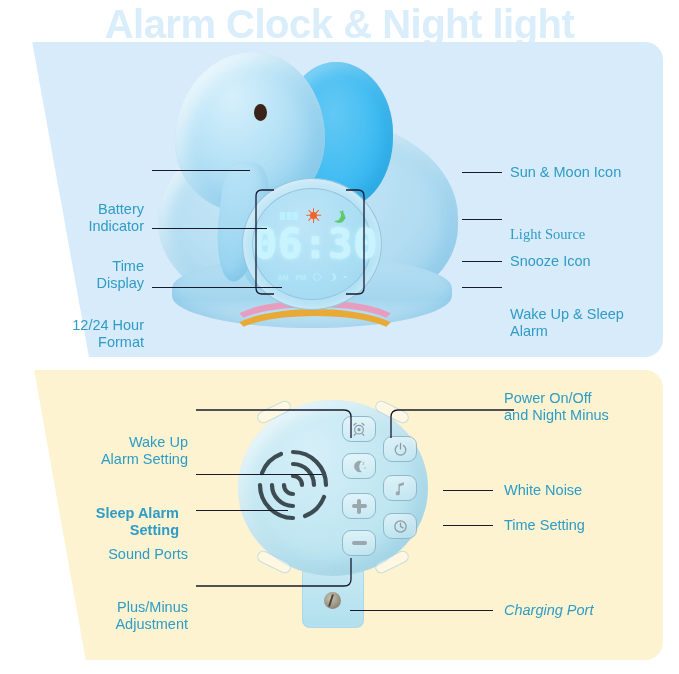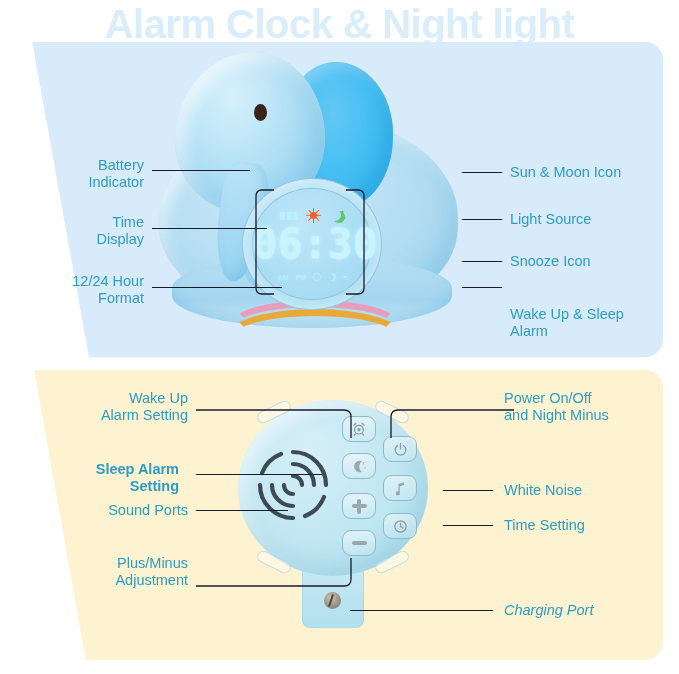--- a/index.html
+++ b/index.html
@@ -44,21 +44,21 @@
 
   
   .label {
     position: absolute;
     color: #2e9cc6;
     font-size: 14.5px;
     line-height: 17px;
     z-index: 12;
     white-space: pre-line;
   }
-  .label.right-align { text-align: right; }
+  .label.right-align { text-align: right; margin-top: 44px; }
   .label.left-align  { text-align: left; }
 
   
   .lline {
     position: absolute;
     background: #1a1a2e;
     height: 1.3px;
     z-index: 11;
   }
 
@@ -306,21 +306,21 @@
   <div class="lline" style="left:462px; top:287px; width:40px;"></div>
 
   <div class="label right-align" style="left:20px; top:157px; width:124px;">Battery
 Indicator</div>
   <div class="label right-align" style="left:20px; top:214px; width:124px;">Time
 Display</div>
   <div class="label right-align" style="left:10px; top:273px; width:134px;">12/24 Hour
 Format</div>
 
   <div class="label left-align" style="left:510px; top:164px; width:160px;">Sun &amp; Moon Icon</div>
-  <div class="label left-align" style="left:510px; top:211px; width:160px;">Light Source</div>
+  <div class="label left-align" style="left:510px; top:226px; width:160px;font-family:Liberation Serif, serif;">Light Source</div>
   <div class="label left-align" style="left:510px; top:253px; width:160px;">Snooze Icon</div>
   <div class="label left-align" style="left:510px; top:279px; width:160px;margin-top:27px;">Wake Up &amp; Sleep
 Alarm</div>
 
   <div class="panel panel-bottom"></div>
 
   <div id="back-device">
     <div class="stand"></div>
     <div class="port"></div>
     <div class="back-circle">

